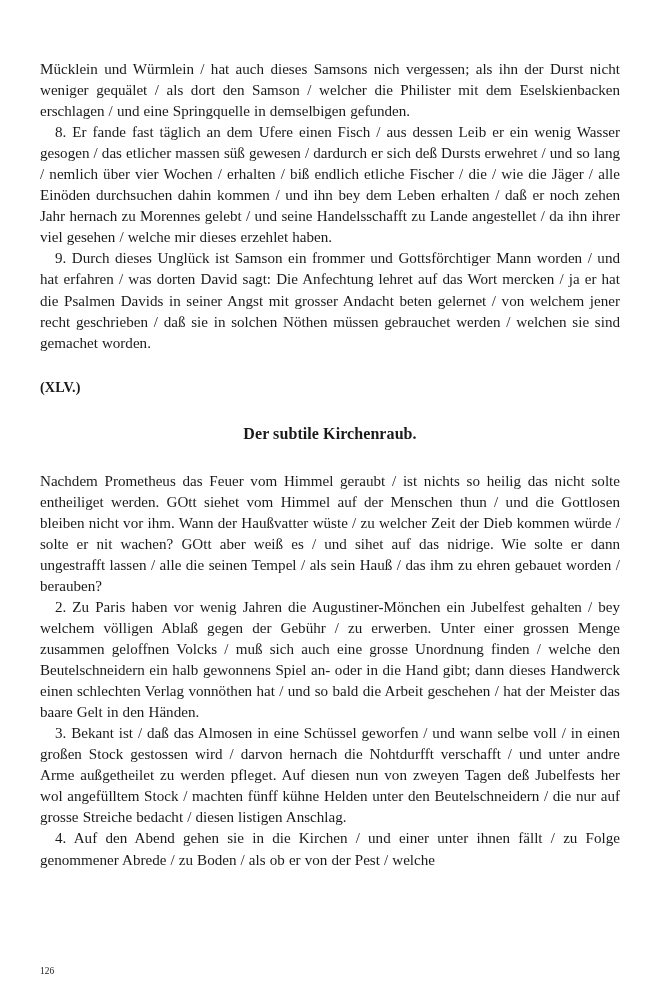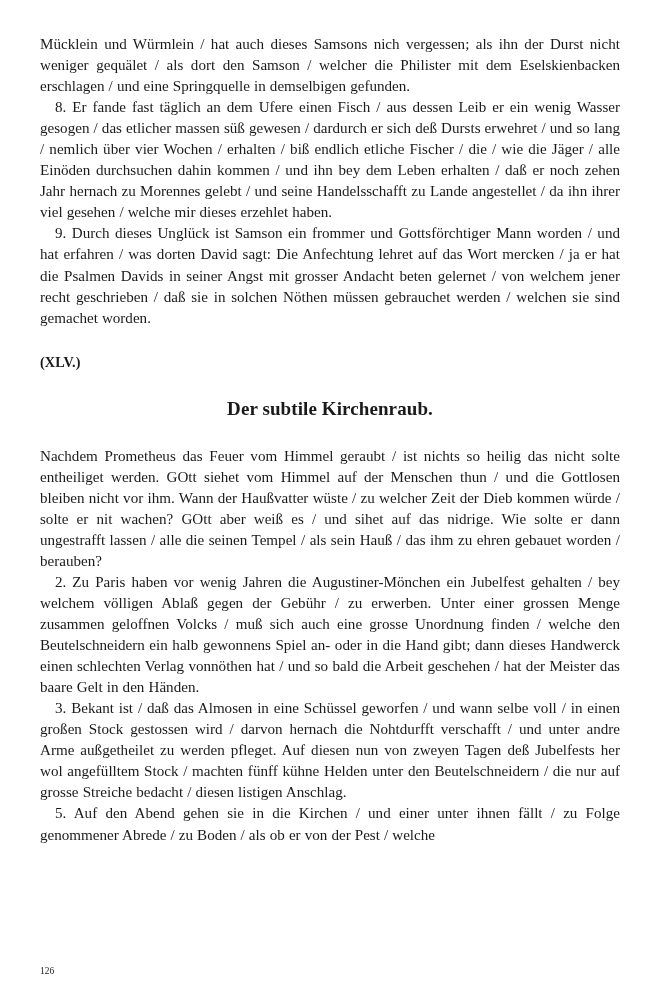--- a/index.html
+++ b/index.html
@@ -14,21 +14,21 @@
     font-family: "Liberation Serif", "DejaVu Serif", serif;
     color: #1a1a1a;
     overflow: hidden;
   }
   .page {
     position: absolute;
     left: 0; top: 0;
     width: 660px;
     height: 990px;
     box-sizing: border-box;
-    padding: 34px 40px 0 40px;
+    padding: 59px 40px 0 40px;
   }
   .textblock {
     width: 580px;
   }
   p.para {
     margin: 0;
     font-size: 15.1px;
     line-height: 21.05px;
     text-align: justify;
     text-justify: inter-word;
@@ -51,21 +51,21 @@
     margin: 0;
     font-size: 14.2px;
     line-height: 21px;
     font-weight: bold;
     text-align: left;
     letter-spacing: 0.01em;
   }
   h3.chapter-title {
     margin: 0;
     padding-top: 25px;
-    font-size: 19px;
+    font-size: 16px;
     line-height: 21px;
     font-weight: bold;
     text-align: center;
     letter-spacing: 0.005em;
   }
   .after-heading {
     padding-top: 27px;
   }
   .folio {
     position: absolute;
@@ -93,18 +93,18 @@
       <h2 class="chapter-number">(XLV.)</h2>
       <h3 class="chapter-title">Der subtile Kirchenraub.</h3>
     </div>
 
     <p class="para flush after-heading">Nachdem Prometheus das Feuer vom Himmel geraubt / ist nichts so heilig das nicht solte entheiliget werden. GOtt siehet vom Himmel auf der Menschen thun / und die Gottlosen bleiben nicht vor ihm. Wann der Haußvatter wüste / zu welcher Zeit der Dieb kommen würde / solte er nit wachen? GOtt aber weiß es / und sihet auf das nidrige. Wie solte er dann ungestrafft lassen / alle die seinen Tempel / als sein Hauß / das ihm zu ehren gebauet worden / berauben?</p>
 
     <p class="para indent">2. Zu Paris haben vor wenig Jahren die Augustiner-Mönchen ein Jubelfest gehalten / bey welchem völligen Ablaß gegen der Gebühr / zu erwerben. Unter einer grossen Menge zusammen geloffnen Volcks / muß sich auch eine grosse Unordnung finden / welche den Beutelschneidern ein halb gewonnens Spiel an- oder in die Hand gibt; dann dieses Handwerck einen schlechten Verlag vonnöthen hat / und so bald die Arbeit geschehen / hat der Meister das baare Gelt in den Händen.</p>
 
     <p class="para indent">3. Bekant ist / daß das Almosen in eine Schüssel geworfen / und wann selbe voll / in einen großen Stock gestossen wird / darvon hernach die Nohtdurfft verschafft / und unter andre Arme außgetheilet zu werden pfleget. Auf diesen nun von zweyen Tagen deß Jubelfests her wol angefülltem Stock / machten fünff kühne Helden unter den Beutelschneidern / die nur auf grosse Streiche bedacht / diesen listigen Anschlag.</p>
 
-    <p class="para indent">5. Auf den Abend gehen sie in die Kirchen / und einer unter ihnen fällt / zu Folge genommener Abrede / zu Boden / als ob er von der Pest / welche</p>
+    <p class="para indent">4. Auf den Abend gehen sie in die Kirchen / und einer unter ihnen fällt / zu Folge genommener Abrede / zu Boden / als ob er von der Pest / welche</p>
 
   </div>
 
   <div class="folio">126</div>
 </div>
 
 </body></html>

